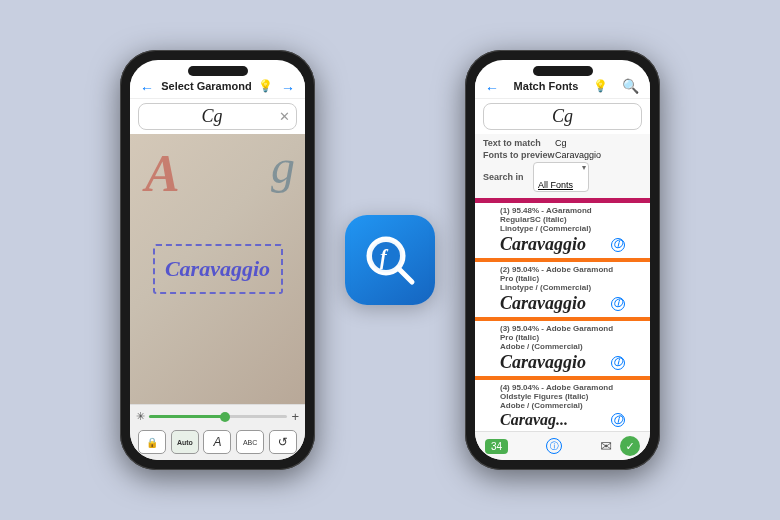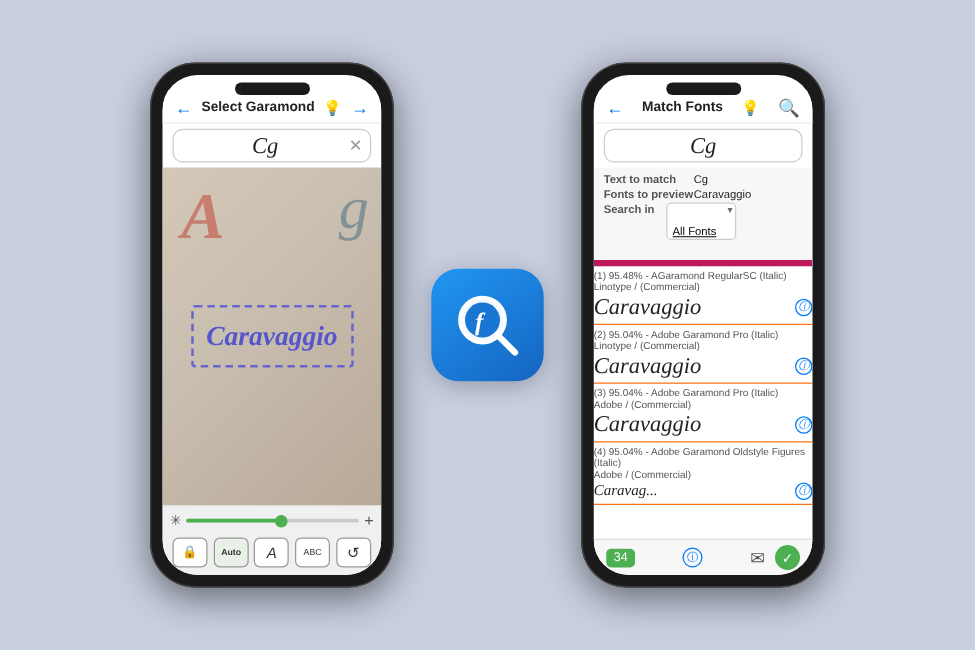--- a/index.html
+++ b/index.html
@@ -235,22 +235,23 @@
       font-weight: 600;
       color: #555;
       width: 72px;
     }
     .field-value {
       color: #222;
       font-size: 9px;
     }
     .search-in-row {
       display: flex;
+      align-items: center;
       font-size: 9px;
-      margin-bottom: 12px;
+      margin-bottom: 2px;
     }
     .search-in-label {
       font-weight: 600;
       color: #555;
       width: 50px;
     }
     .search-in-select {
       border: 1px solid #ccc;
       border-radius: 4px;
       padding: 17px 14px 1px 4px;
@@ -281,22 +282,23 @@
       border-bottom: 1px solid #eee;
     }
 
     .font-list {
       flex: 1;
       overflow: hidden;
       display: flex;
       flex-direction: column;
     }
     .font-item {
-      border-bottom: 1px solid #f97316;
-      padding: 3px 0;
+      border-bottom: 4px solid #f97316;
+      padding: 3px 25px;
+      font-weight: bold;
     }
     .font-item-header {
       font-size: 8px;
       color: #555;
       margin-bottom: 1px;
     }
     .font-item-preview {
       font-size: 18px;
       font-style: italic;
       font-family: Georgia, 'Times New Roman', serif;
@@ -518,21 +520,21 @@
           </div>
         </div>
         <div class="font-item">
           <div class="font-item-header">
             <span>(4) </span>
             <span>95.04% - </span>
             <span>Adobe Garamond Oldstyle Figures (Italic)</span>
             <div>Adobe / (Commercial)</div>
           </div>
           <div class="font-item-preview">
-            <span style="font-size:12px;">Caravag...</span>
+            <span style="font-size:16px;">Caravag...</span>
             <div class="font-info-btn">ⓘ</div>
           </div>
         </div>
       </div>
 
       <div class="match-bottom-bar">
         <span class="badge-count">34</span>
         <div class="info-circle">ⓘ</div>
         <div class="bottom-icons">
           <span class="action-icon">✉</span>

